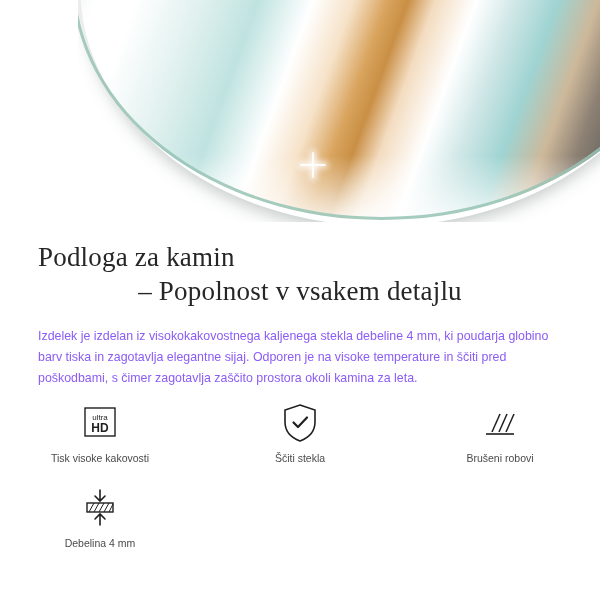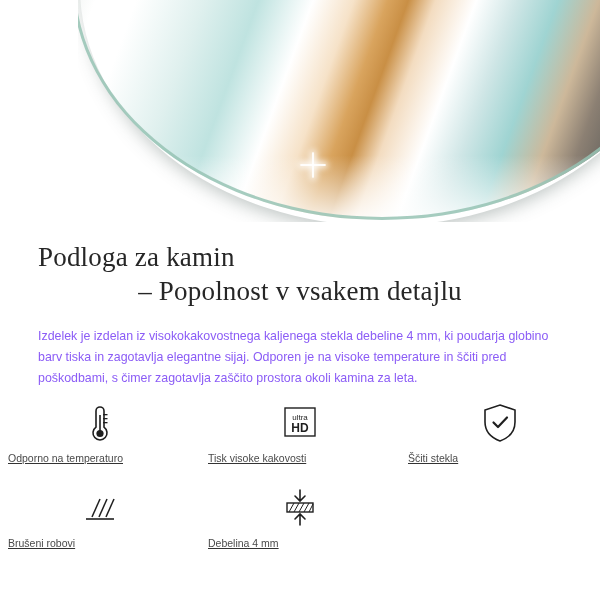--- a/index.html
+++ b/index.html
@@ -137,24 +137,23 @@
     position: absolute;
     left: 0;
     top: 395px;
     width: 600px;
     display: flex;
     flex-wrap: wrap;
   }
   .feature {
     width: 200px;
     box-sizing: border-box;
-    text-align: left;
+    text-align: center;
     padding: 6px 8px 0 8px;
     height: 85px;
-    text-decoration: underline;
   }
   .feature-icon {
     height: 44px;
     display: flex;
     align-items: center;
     justify-content: center;
   }
   .feature-label {
     margin-top: 6px;
     font-size: 10.5px;
@@ -180,33 +179,20 @@
   <div class="content">
     <h1 class="headline">
       <span>Podloga za kamin</span>
       <span class="l2">– Popolnost v vsakem detajlu</span>
     </h1>
     <p class="body-copy">Izdelek je izdelan iz visokokakovostnega kaljenega stekla debeline 4 mm, ki poudarja globino barv tiska in zagotavlja elegantne sijaj. Odporen je na visoke temperature in ščiti pred poškodbami, s čimer zagotavlja zaščito prostora okoli kamina za leta.</p>
   </div>
 
   <div class="features">
 
-    <div class="feature">
-      <div class="feature-icon">
-        <svg width="30" height="40" viewBox="0 0 30 40">
-          <path d="M15 4a4 4 0 0 0-4 4v16.2a7 7 0 1 0 8 0V8a4 4 0 0 0-4-4z" fill="none" stroke="#1f1f1f" stroke-width="1.6"></path>
-          <circle cx="15" cy="30.5" r="3.6" fill="#1f1f1f"></circle>
-          <rect x="14.2" y="12" width="1.6" height="16" fill="#1f1f1f"></rect>
-          <rect x="18" y="11" width="4.5" height="1.3" fill="#1f1f1f"></rect>
-          <rect x="18" y="15" width="4.5" height="1.3" fill="#1f1f1f"></rect>
-          <rect x="18" y="19" width="4.5" height="1.3" fill="#1f1f1f"></rect>
-        </svg>
-      </div>
-      <div class="feature-label">Odporno na temperaturo</div>
-    </div>
 
     <div class="feature">
       <div class="feature-icon">
         <svg width="40" height="38" viewBox="0 0 40 38">
           <rect x="5" y="4" width="30" height="28" fill="none" stroke="#1f1f1f" stroke-width="1.4"></rect>
           <text x="20" y="16" font-family="Liberation Sans, sans-serif" font-size="8" fill="#1f1f1f" text-anchor="middle">ultra</text>
           <text x="20" y="28" font-family="Liberation Sans, sans-serif" font-size="12" font-weight="bold" fill="#1f1f1f" text-anchor="middle">HD</text>
         </svg>
       </div>
       <div class="feature-label">Tisk visoke kakovosti</div>

